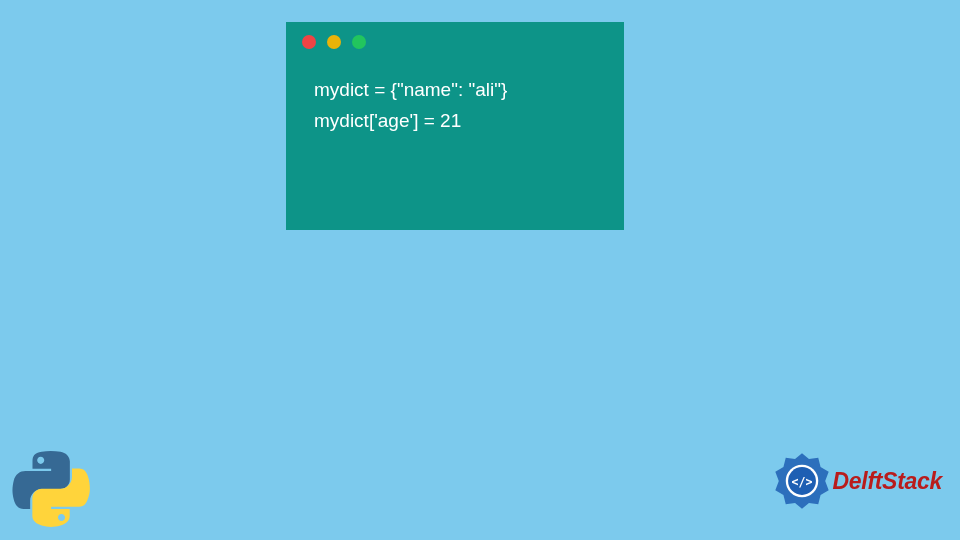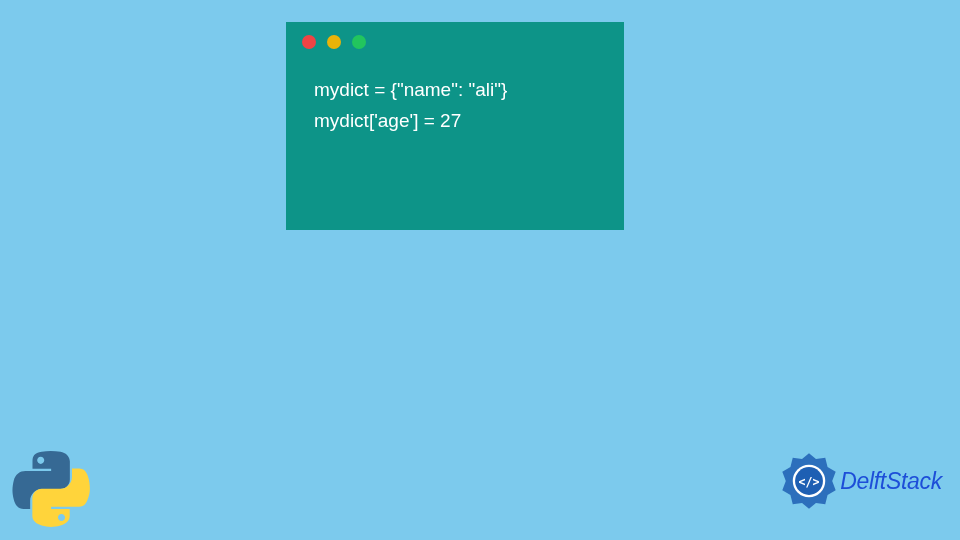--- a/index.html
+++ b/index.html
@@ -60,38 +60,38 @@
       display: flex;
       align-items: center;
       gap: 2px;
     }
     .delft-icon {
       width: 58px;
       height: 58px;
     }
     .delft-text {
       font-size: 23px;
-      font-weight: 400;
-      color: #1d4ed8;
+      font-weight: 700;
+      color: #b91c1c;
       font-style: italic;
       letter-spacing: -0.3px;
     }
   </style>
 </head>
 <body>
 
 <div class="code-window">
   <div class="traffic-lights">
     <div class="traffic-light traffic-red"></div>
     <div class="traffic-light traffic-yellow"></div>
     <div class="traffic-light traffic-green"></div>
   </div>
   <div class="code-content">
     <div class="code-line">mydict = {"name": "ali"}</div>
-    <div class="code-line">mydict['age'] = 27</div>
+    <div class="code-line">mydict['age'] = 21</div>
   </div>
 </div>
 
 <div class="python-logo">
   <svg viewBox="0 0 110 110" width="78" height="78">
     <path fill="#366994" d="M54.7 1.5c-4.5 0-8.8 0.4-12.6 1.1-11.1 2-13.2 6.1-13.2 13.7v10h26.3v3.3H19c-7.7 0-14.4 4.6-16.5 13.4-2.4 10.1-2.5 16.4 0 26.9 1.9 7.8 6.3 13.4 14 13.4h9.1V71.3c0-8.7 7.5-16.4 16.5-16.4h26.3c7.3 0 13.2-6 13.2-13.4V16.3c0-7.1-6-12.5-13.2-13.7C63.9 1.9 59.2 1.5 54.7 1.5zM40.5 9.6c2.7 0 5 2.3 5 5s-2.3 5-5 5-5-2.3-5-5 2.2-5 5-5z"></path>
     <path fill="#ffd43b" d="M84.6 26.3v11.7c0 9.1-7.7 16.7-16.5 16.7H41.9c-7.2 0-13.2 6.2-13.2 13.4v25.1c0 7.1 6.2 11.3 13.2 13.4 8.3 2.4 16.3 2.9 26.3 0 6.6-1.9 13.2-5.8 13.2-13.4V83.2H55.1v-3.3h39.5c7.7 0 10.5-5.3 13.2-13.4 2.8-8.3 2.6-16.3 0-26.9-1.9-7.6-5.5-13.4-13.2-13.4h-9.9zM69.8 90.1c2.7 0 5 2.3 5 5 0 2.8-2.3 5-5 5s-5-2.3-5-5c0-2.8 2.2-5 5-5z"></path>
   </svg>
 </div>
 

